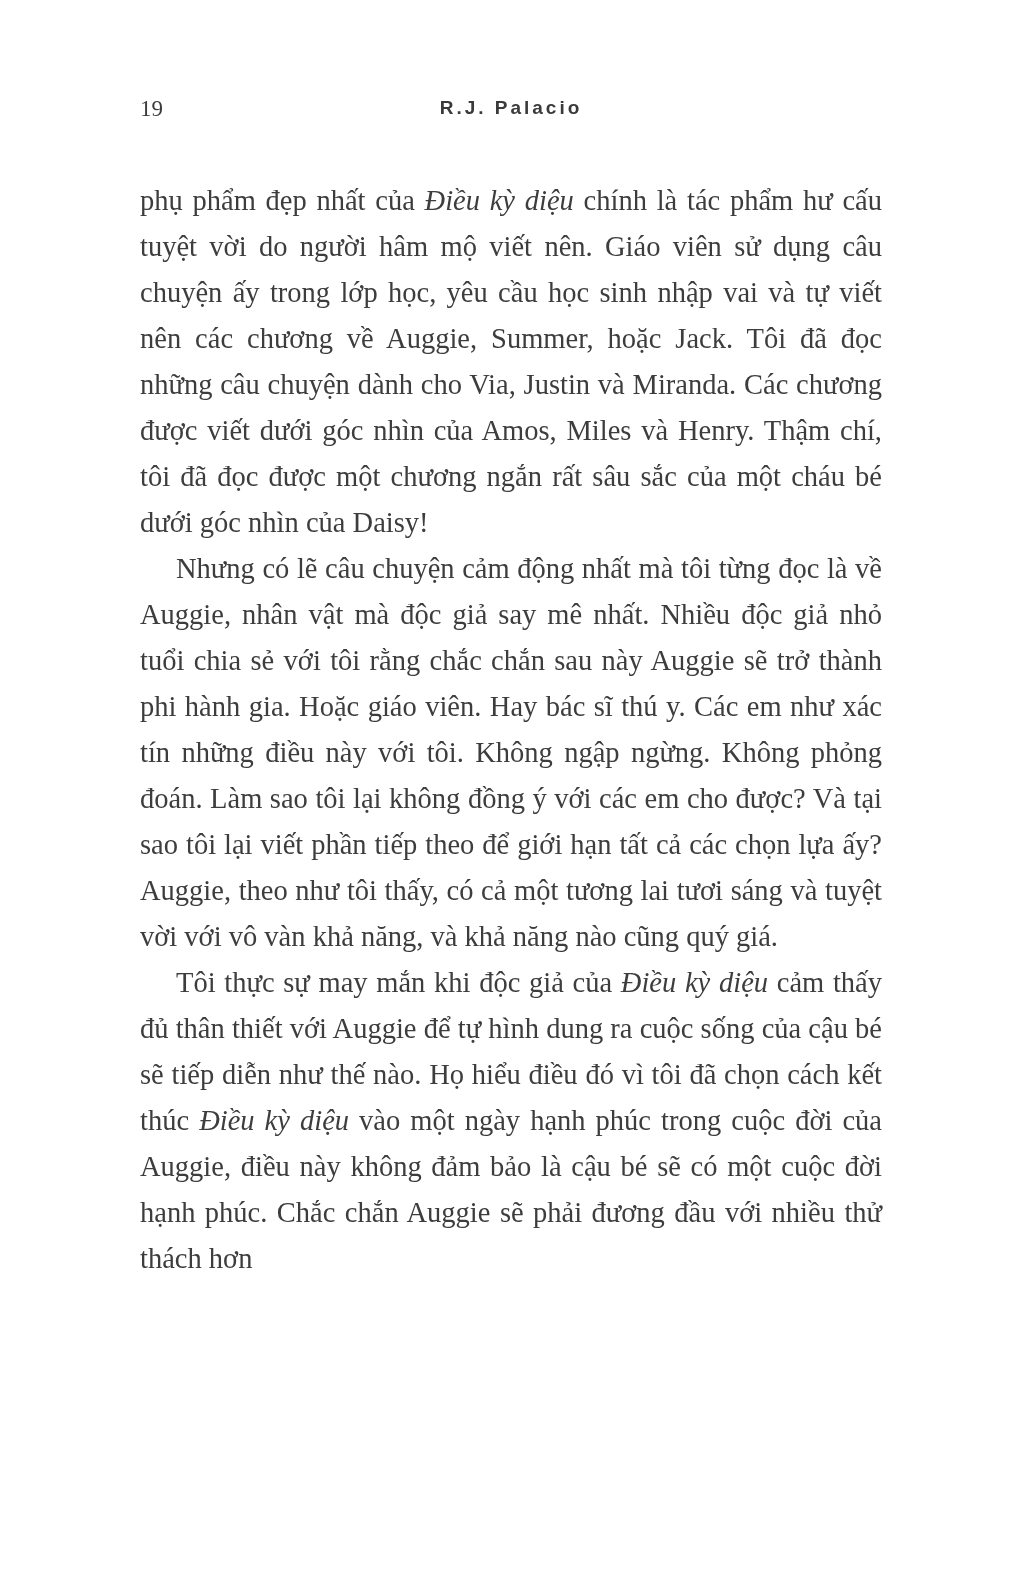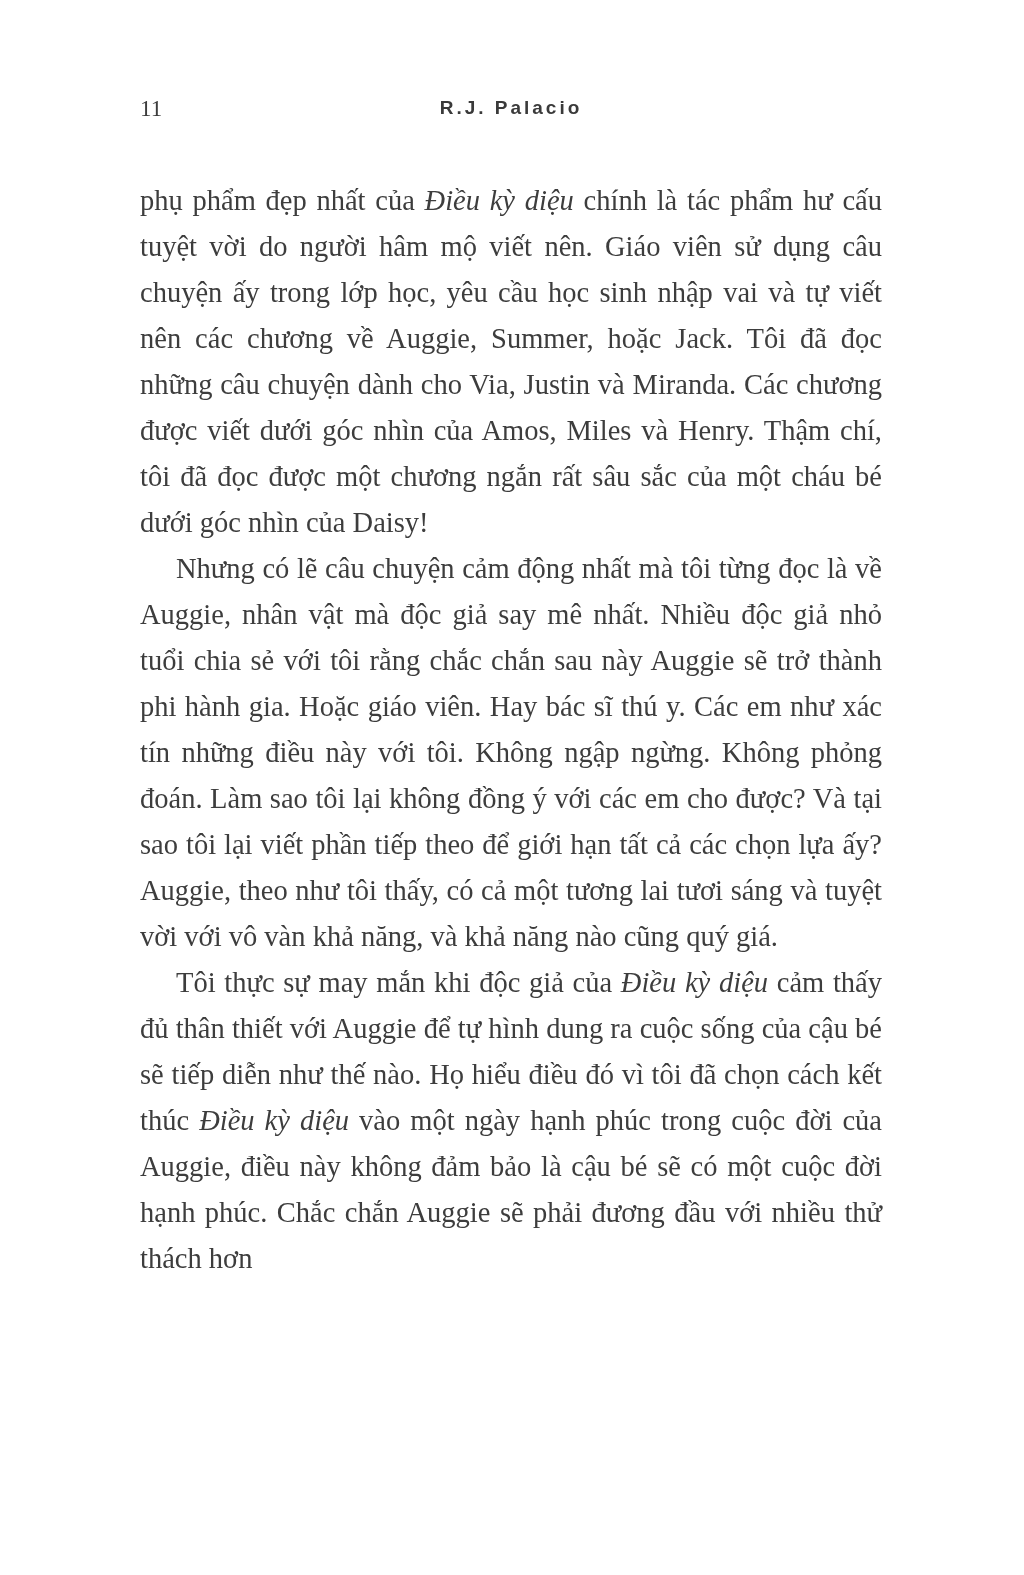--- a/index.html
+++ b/index.html
@@ -63,21 +63,21 @@
   .body-text em {
     font-style: italic;
     margin-top: 36px;
   }
 </style>
 </head>
 <body>
 
 <div class="page">
   <header class="running-head">
-    <span class="page-number">11</span>
+    <span class="page-number">19</span>
     <span class="author">R.J. Palacio</span>
   </header>
 
   <main class="body-text" id="body-text">
       <p class=""><span>phụ phẩm đẹp nhất của </span><em>Điều kỳ diệu</em><span> chính là tác phẩm hư cấu tuyệt vời do người hâm mộ viết nên. Giáo viên sử dụng câu chuyện ấy trong lớp học, yêu cầu học sinh nhập vai và tự viết nên các chương về Auggie, Summer, hoặc Jack. Tôi đã đọc những câu chuyện dành cho Via, Justin và Miranda. Các chương được viết dưới góc nhìn của Amos, Miles và Henry. Thậm chí, tôi đã đọc được một chương ngắn rất sâu sắc của một cháu bé dưới góc nhìn của Daisy!</span></p>
       <p class="indent"><span>Nhưng có lẽ câu chuyện cảm động nhất mà tôi từng đọc là về Auggie, nhân vật mà độc giả say mê nhất. Nhiều độc giả nhỏ tuổi chia sẻ với tôi rằng chắc chắn sau này Auggie sẽ trở thành phi hành gia. Hoặc giáo viên. Hay bác sĩ thú y. Các em như xác tín những điều này với tôi. Không ngập ngừng. Không phỏng đoán. Làm sao tôi lại không đồng ý với các em cho được? Và tại sao tôi lại viết phần tiếp theo để giới hạn tất cả các chọn lựa ấy? Auggie, theo như tôi thấy, có cả một tương lai tươi sáng và tuyệt vời với vô vàn khả năng, và khả năng nào cũng quý giá.</span></p>
       <p class="indent"><span>Tôi thực sự may mắn khi độc giả của </span><em>Điều kỳ diệu</em><span> cảm thấy đủ thân thiết với Auggie để tự hình dung ra cuộc sống của cậu bé sẽ tiếp diễn như thế nào. Họ hiểu điều đó vì tôi đã chọn cách kết thúc </span><em>Điều kỳ diệu</em><span> vào một ngày hạnh phúc trong cuộc đời của Auggie, điều này không đảm bảo là cậu bé sẽ có một cuộc đời hạnh phúc. Chắc chắn Auggie sẽ phải đương đầu với nhiều thử thách hơn</span></p>
     </main>
 </div>
 

